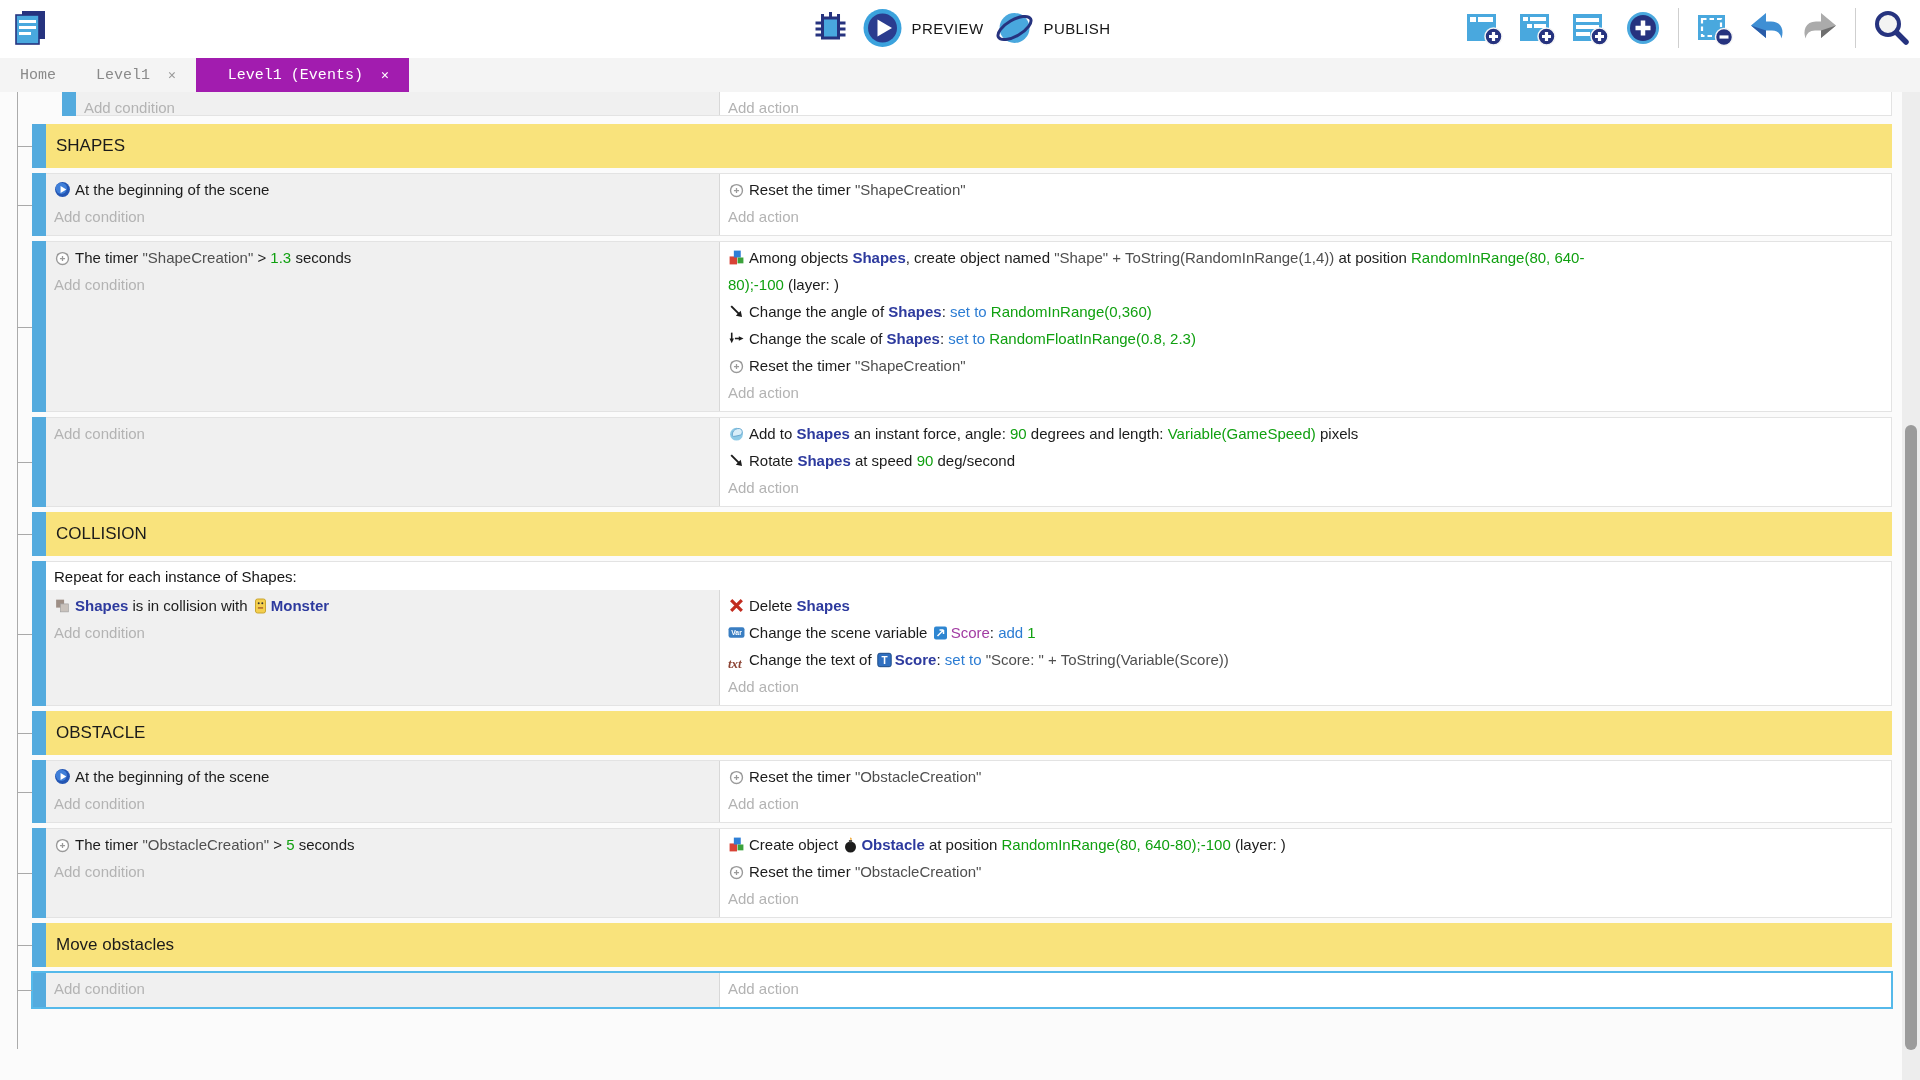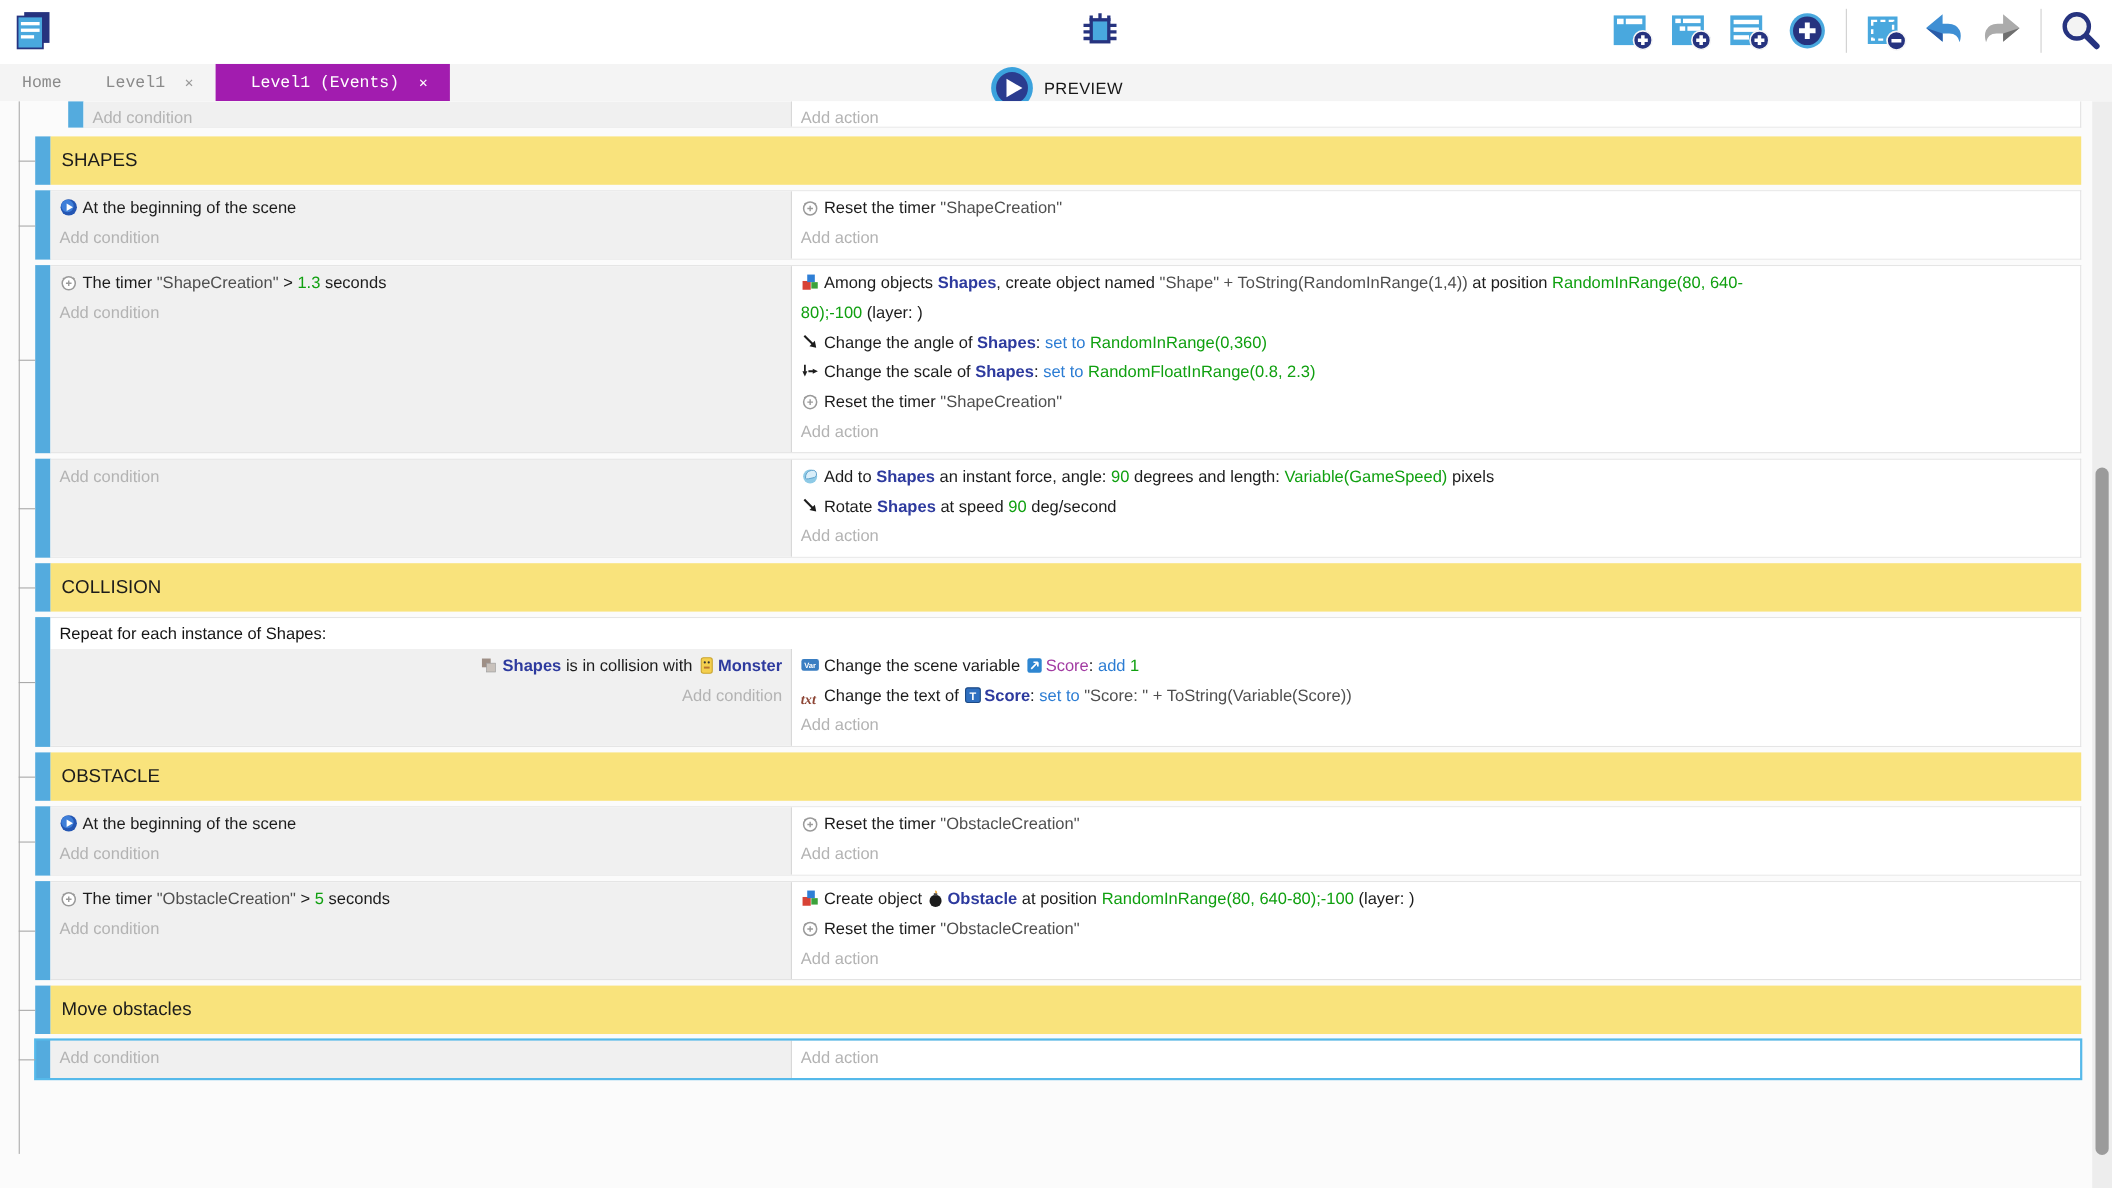--- a/index.html
+++ b/index.html
@@ -3,21 +3,21 @@
 <meta charset="utf-8">
 <style>
   html,body{margin:0;padding:0;background:#ddd;}
   .app{position:relative;width:1920px;height:1080px;background:#ffffff;overflow:hidden;
        font-family:"Liberation Sans",sans-serif;}
 
   
   .toolbar{position:relative;height:58px;background:#ffffff;}
   .toolbar-left{position:absolute;left:10px;top:7px;display:flex;align-items:center;}
   .toolbar-center{position:absolute;left:50%;top:7px;transform:translateX(-50%);
-                  display:flex;align-items:flex-end;gap:10px;flex-direction:column;}
+                  display:flex;align-items:flex-start;gap:10px;}
   .toolbar-right{position:absolute;right:8px;top:7px;display:flex;align-items:center;gap:11px;}
   .tbicon{width:42px;height:42px;display:inline-flex;align-items:center;justify-content:center;cursor:pointer;}
   .tbicon svg{width:40px;height:40px;display:block;}
   .tb-group{display:flex;align-items:center;gap:8px;cursor:pointer;}
   .tb-label{font-size:15px;color:#161616;letter-spacing:.4px;}
   .tb-sep{width:1px;height:40px;background:#cfcfcf;margin:0 3px;}
 
   
   .tabbar{height:34px;background:#f4f4f4;display:flex;align-items:stretch;font-family:Liberation Mono, monospace;}
   .tab{display:flex;align-items:center;gap:18px;padding:0 20px;font-size:15px;color:#8a8a8a;cursor:pointer;}
@@ -310,33 +310,36 @@
         </div>
         <div class="row-wrap group-row">
           <div class="bar"></div>
           <div class="group-body">COLLISION</div>
         </div>
         <div class="row-wrap">
           <div class="bar"></div>
           <div class="event-body">
             <div class="foreach-header">Repeat for each instance of Shapes:</div>
             <div class="cells">
-              <div class="cond-cell" style="width: 674px; text-align: right;">
+              <div class="cond-cell" style="width: 674px;">
                 <div class="line"><span class="ic"><svg viewBox="0 0 16 16">
                       <rect x="2" y="2.5" width="7.5" height="7.5" fill="#9e8f86"></rect>
                       <rect x="6" y="6.5" width="7.5" height="7.5" fill="#c9c2bc" stroke="#9e9e9e" stroke-width="0.6"></rect>
                     </svg></span><span class="s-o">Shapes</span><span class="s-p"> is in collision with </span><span class="inline-ic"><svg viewBox="0 0 12 16">
                       <rect x="1" y="1" width="10" height="14" rx="2" fill="#f4cf4e" stroke="#caa52f"></rect>
                       <circle cx="4.2" cy="5.2" r="1" fill="#333"></circle>
                       <circle cx="7.8" cy="5.2" r="1" fill="#333"></circle>
                       <rect x="3.4" y="9" width="5.2" height="1.8" fill="#b8762f"></rect>
                     </svg></span><span class="s-o">Monster</span></div>
                 <div class="add-line">Add condition</div>
               </div>
               <div class="act-cell">
+                <div class="line"><span class="ic"><svg viewBox="0 0 16 16">
+                      <path d="M3 3 L13 13 M13 3 L3 13" stroke="#c22d20" stroke-width="3"></path>
+                    </svg></span><span class="s-p">Delete </span><span class="s-o">Shapes</span></div>
                 <div class="line"><span class="ic"><svg viewBox="0 0 16 16">
                       <rect x="0.5" y="3" width="15" height="10" rx="2" fill="#3a7ec2"></rect>
                       <text x="8" y="10.8" font-size="6.5" fill="#fff" text-anchor="middle" font-family="Liberation Sans,sans-serif" font-weight="bold">Var</text>
                     </svg></span><span class="s-p">Change the scene variable </span><span class="inline-ic"><svg viewBox="0 0 15 16">
                       <rect x="1" y="1.5" width="13" height="13" rx="2" fill="#2e86d1"></rect>
                       <path d="M4.5 11 L10.5 5 M10.5 5 H6.5 M10.5 5 V9" stroke="#fff" stroke-width="1.5" fill="none"></path>
                     </svg></span><span class="s-v">Score</span><span class="s-p">: </span><span class="s-k">add</span><span class="s-g"> 1</span></div>
                 <div class="line"><span class="ic"><span style="font:italic bold 13px 'Liberation Serif',serif;color:#8d4535;">txt</span></span><span class="s-p">Change the text of </span><span class="inline-ic"><svg viewBox="0 0 15 16">
                       <rect x="0.8" y="1.3" width="13.4" height="13.4" rx="2" fill="#2f6fc0" stroke="#1c4a86"></rect>
                       <text x="7.5" y="12" font-size="10" fill="#fff" text-anchor="middle" font-family="Liberation Sans,sans-serif" font-weight="bold">T</text>

